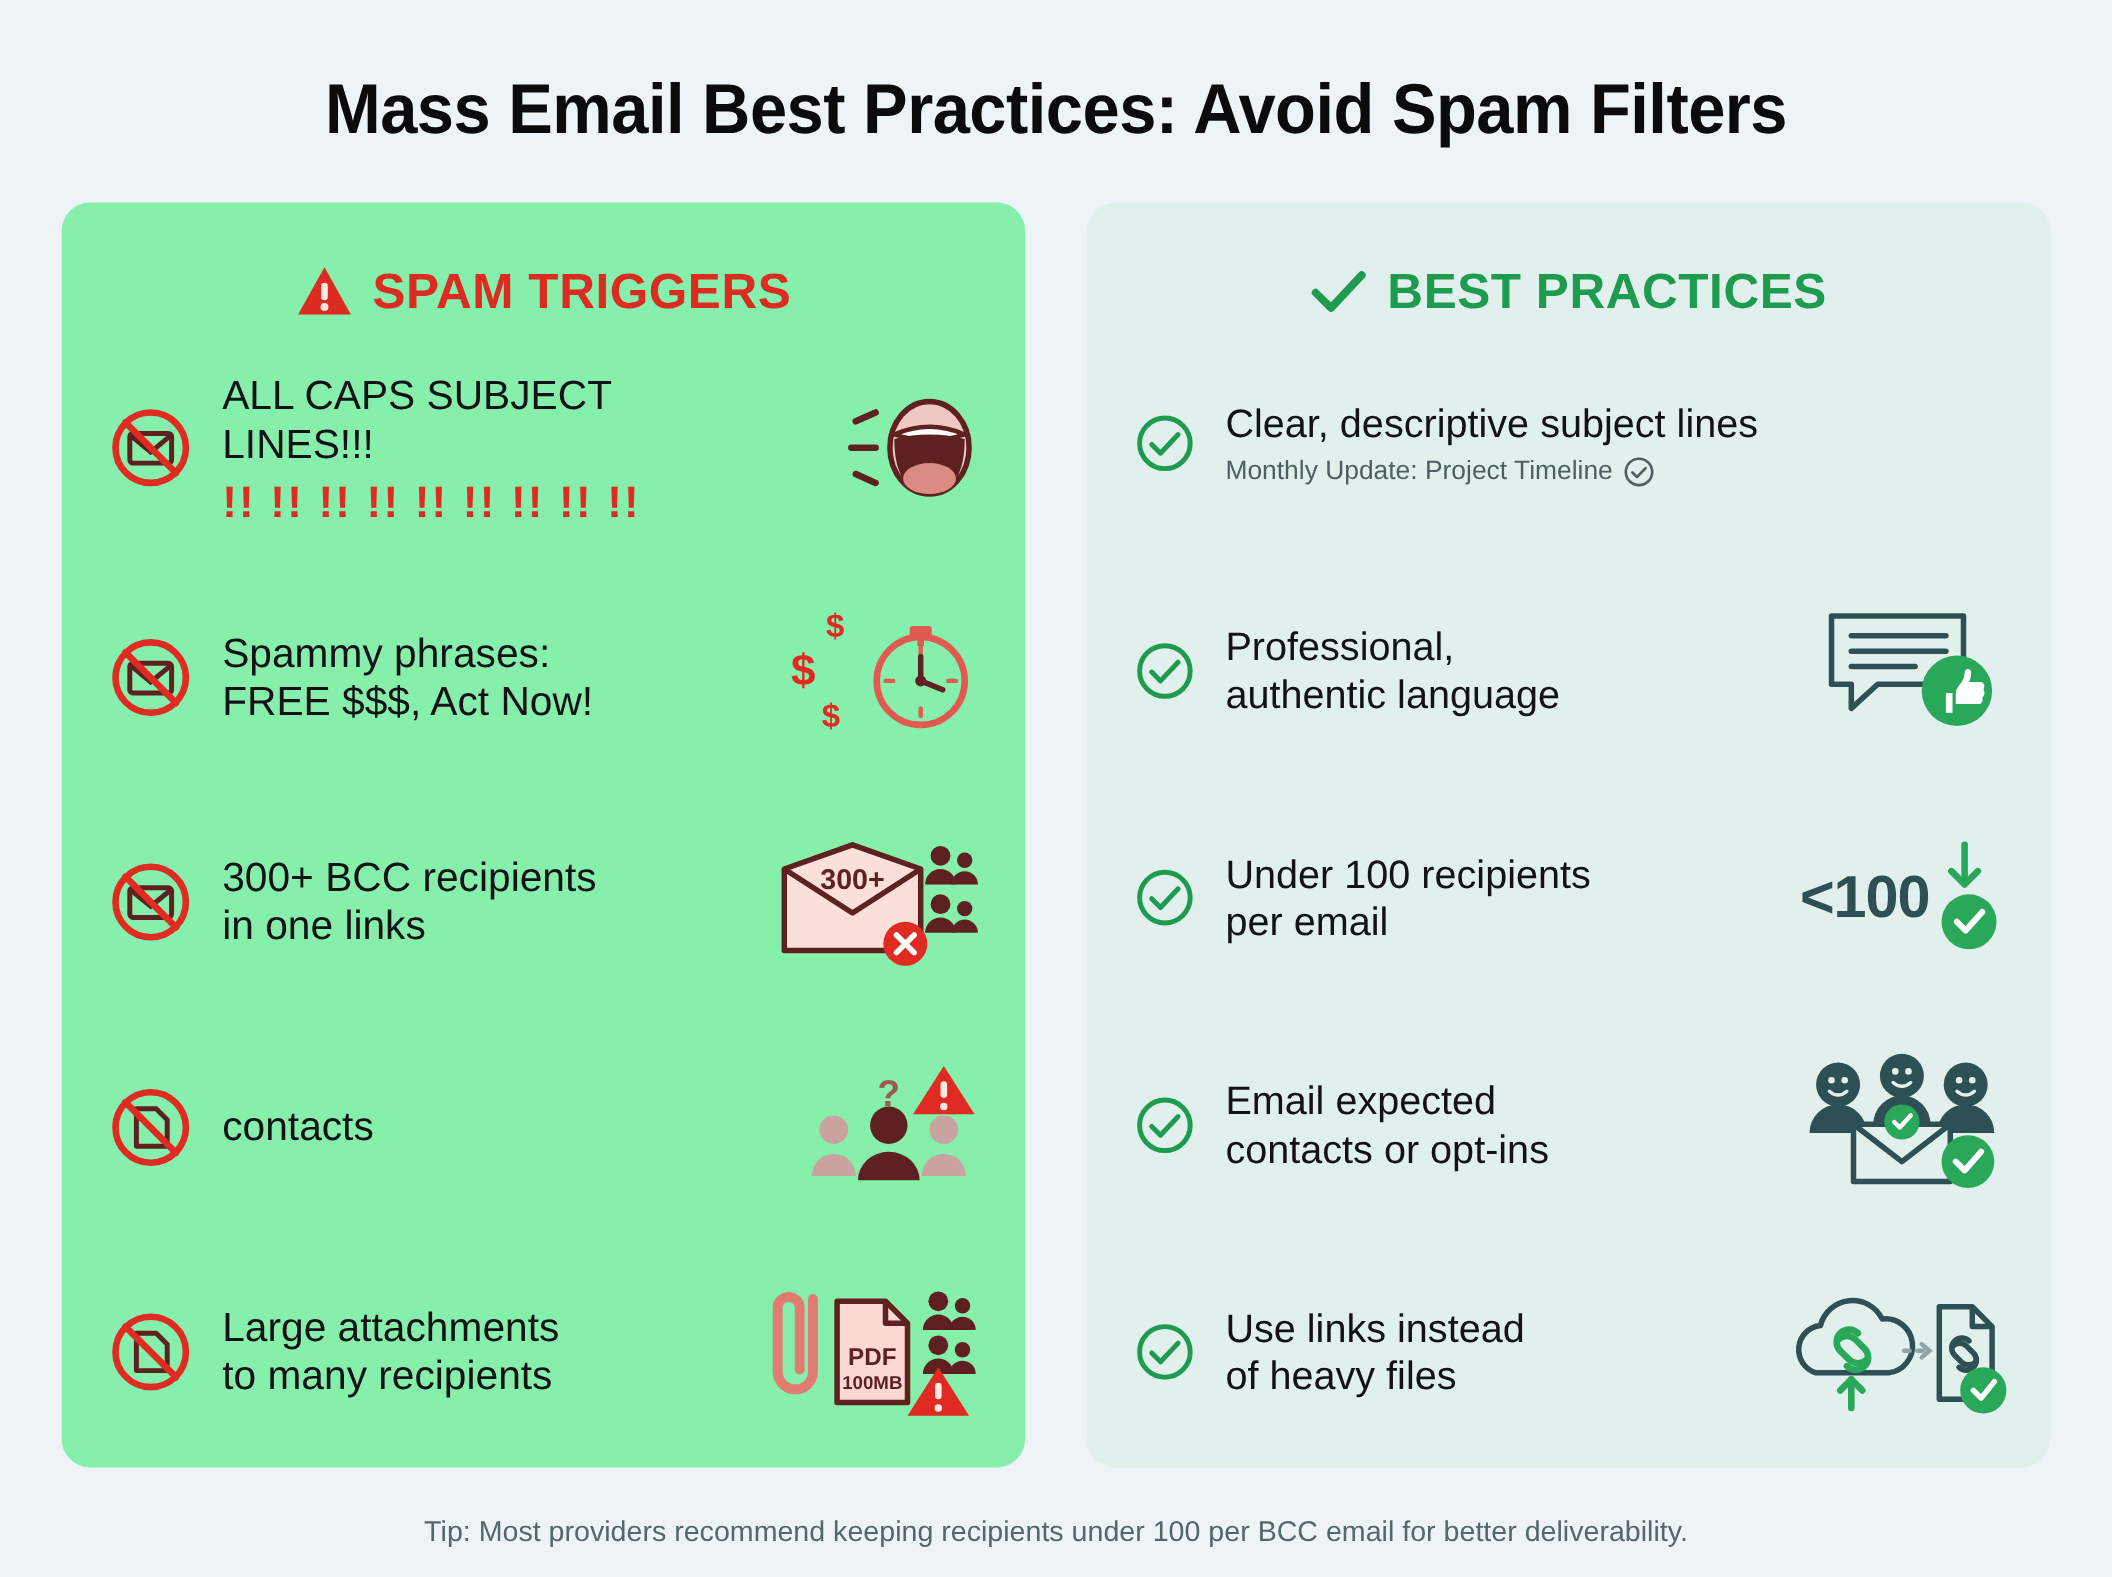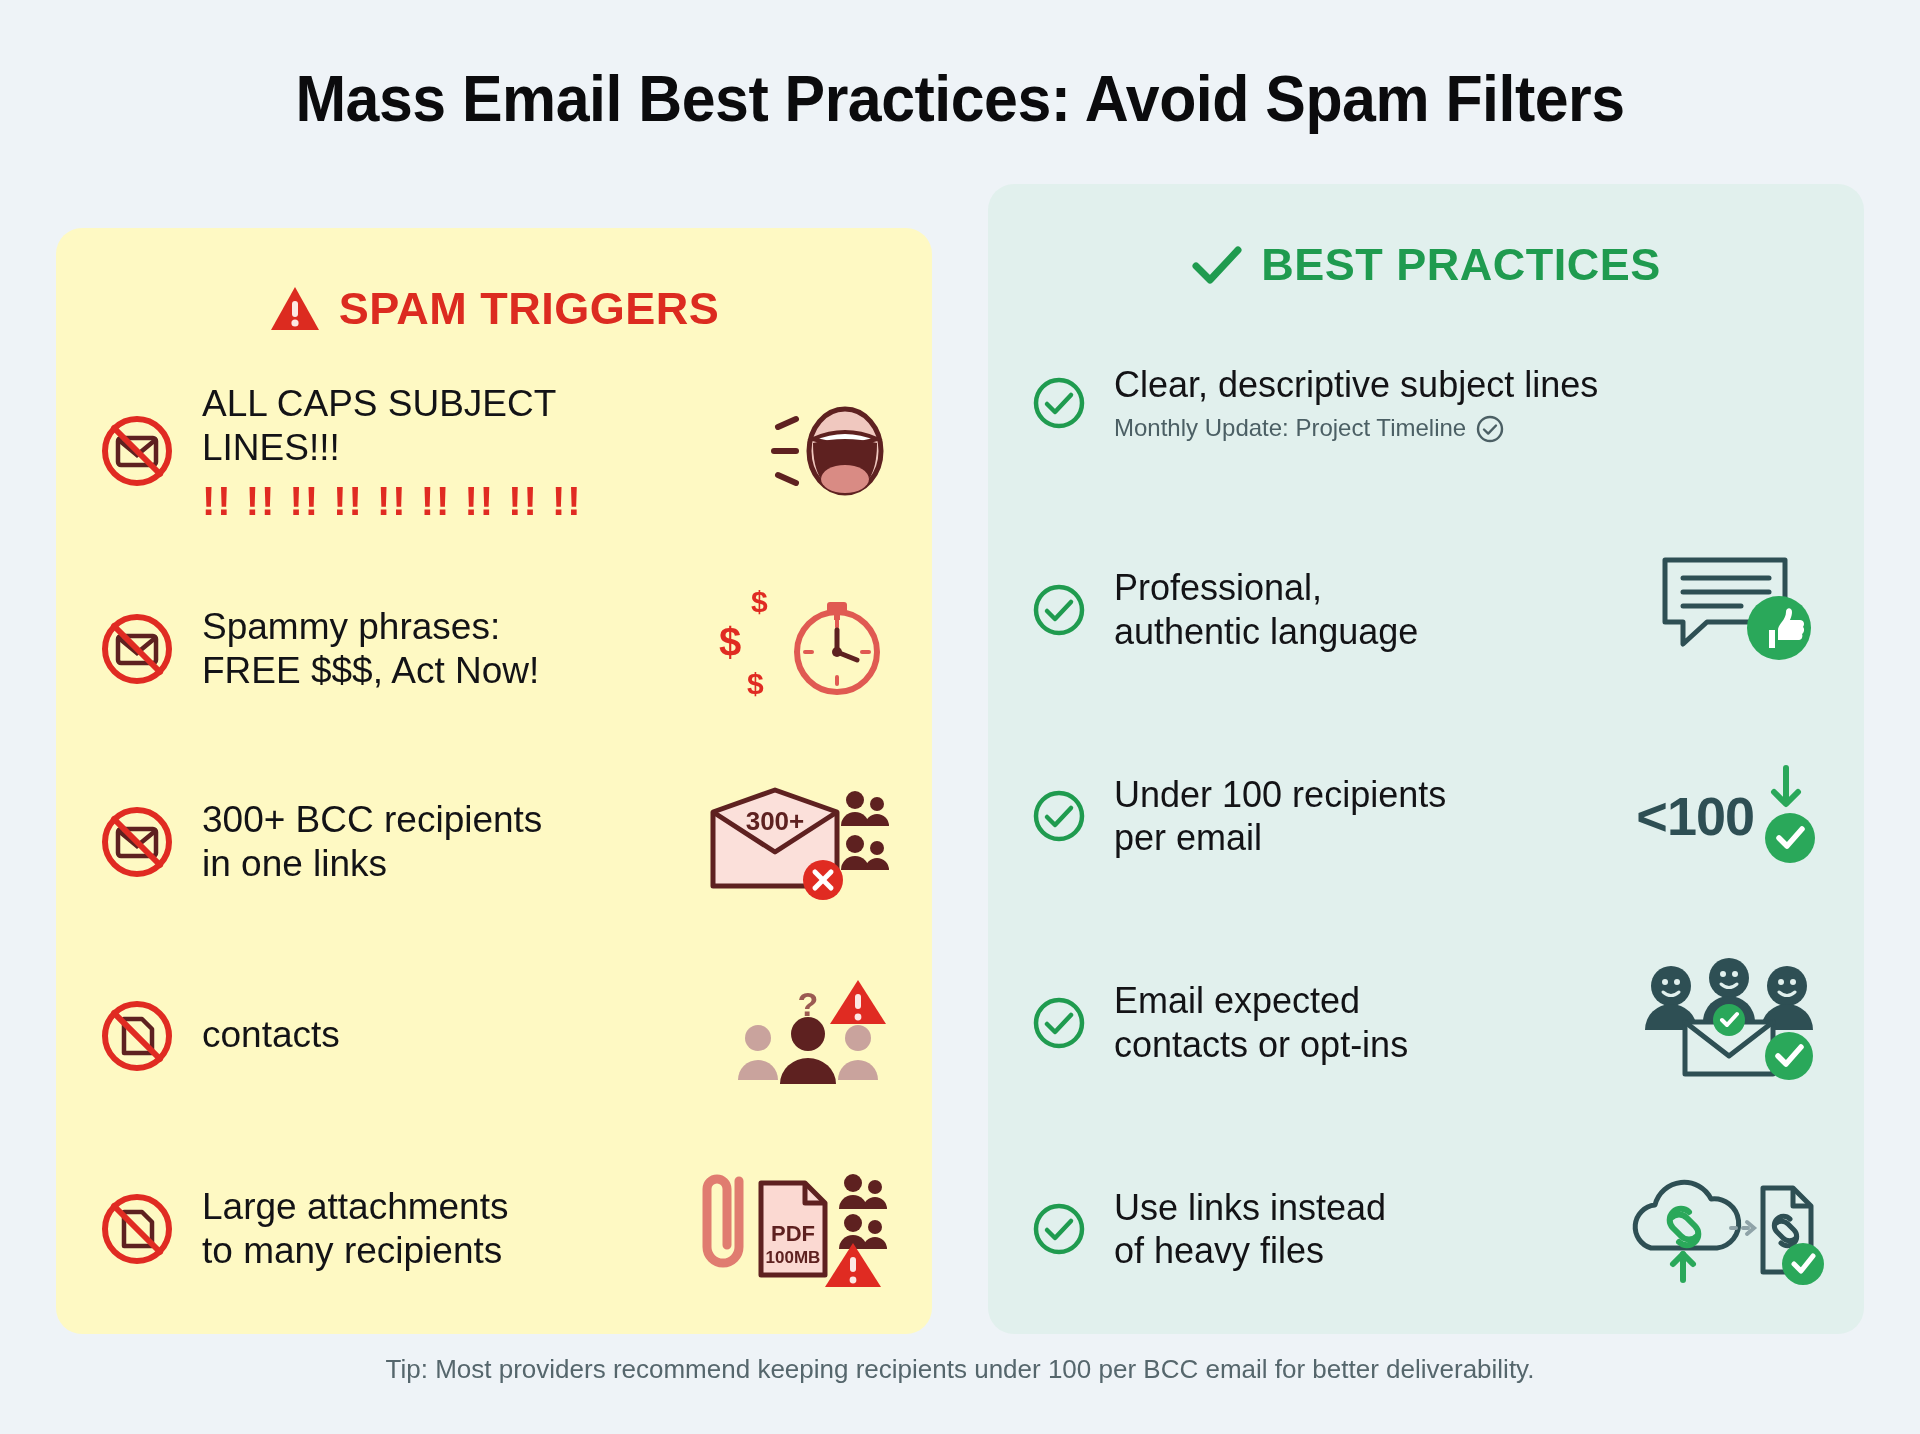--- a/index.html
+++ b/index.html
@@ -44,21 +44,21 @@
   }
 
   .panel {
     flex: 1 1 50%;
     border-radius: 26px;
     padding: 48px 42px 40px 42px;
     display: flex;
     flex-direction: column;
   }
 
-  .panel-left  { background: #fef9c3; margin-top: 44px; }
+  .panel-left  { background: #86efac; }
   .panel-right { background: #e1f0ed; }
 
   .panel-head {
     display: flex;
     align-items: center;
     justify-content: center;
     gap: 18px;
     margin-bottom: 34px;
     height: 66px;
   }
@@ -132,21 +132,21 @@
     font-weight: bold;
     color: #2e4f54;
     letter-spacing: -1px;
   }
 
   
   .tip {
     text-align: center;
     font-size: 26px;
     color: #55666c;
-    margin-top: 20px;
+    margin-top: 43px;
   }
 
   svg { display: block; overflow: visible; }
 </style>
 </head>
 <body>
 
 <div class="page">
 
   <h1 class="title">Mass Email Best Practices: Avoid Spam Filters</h1>

